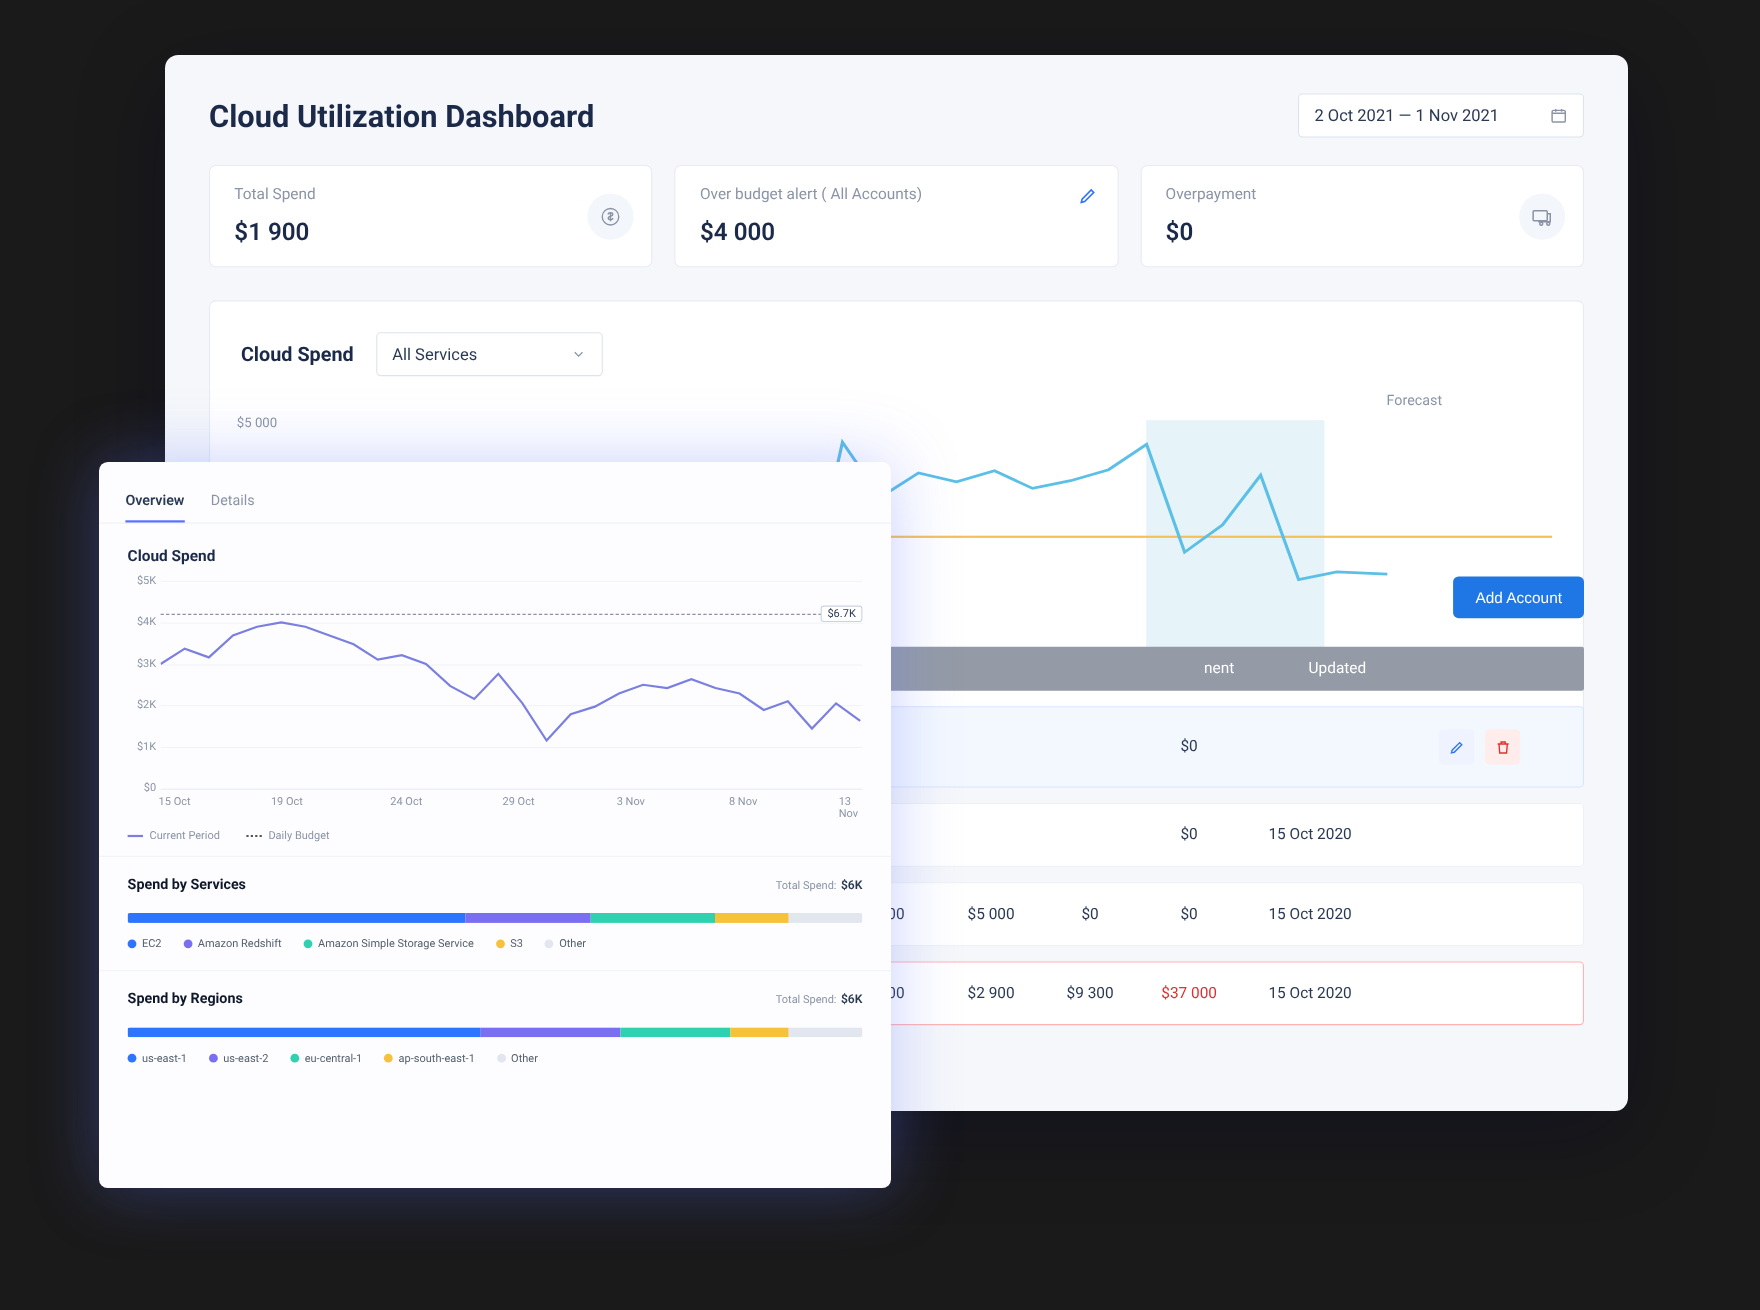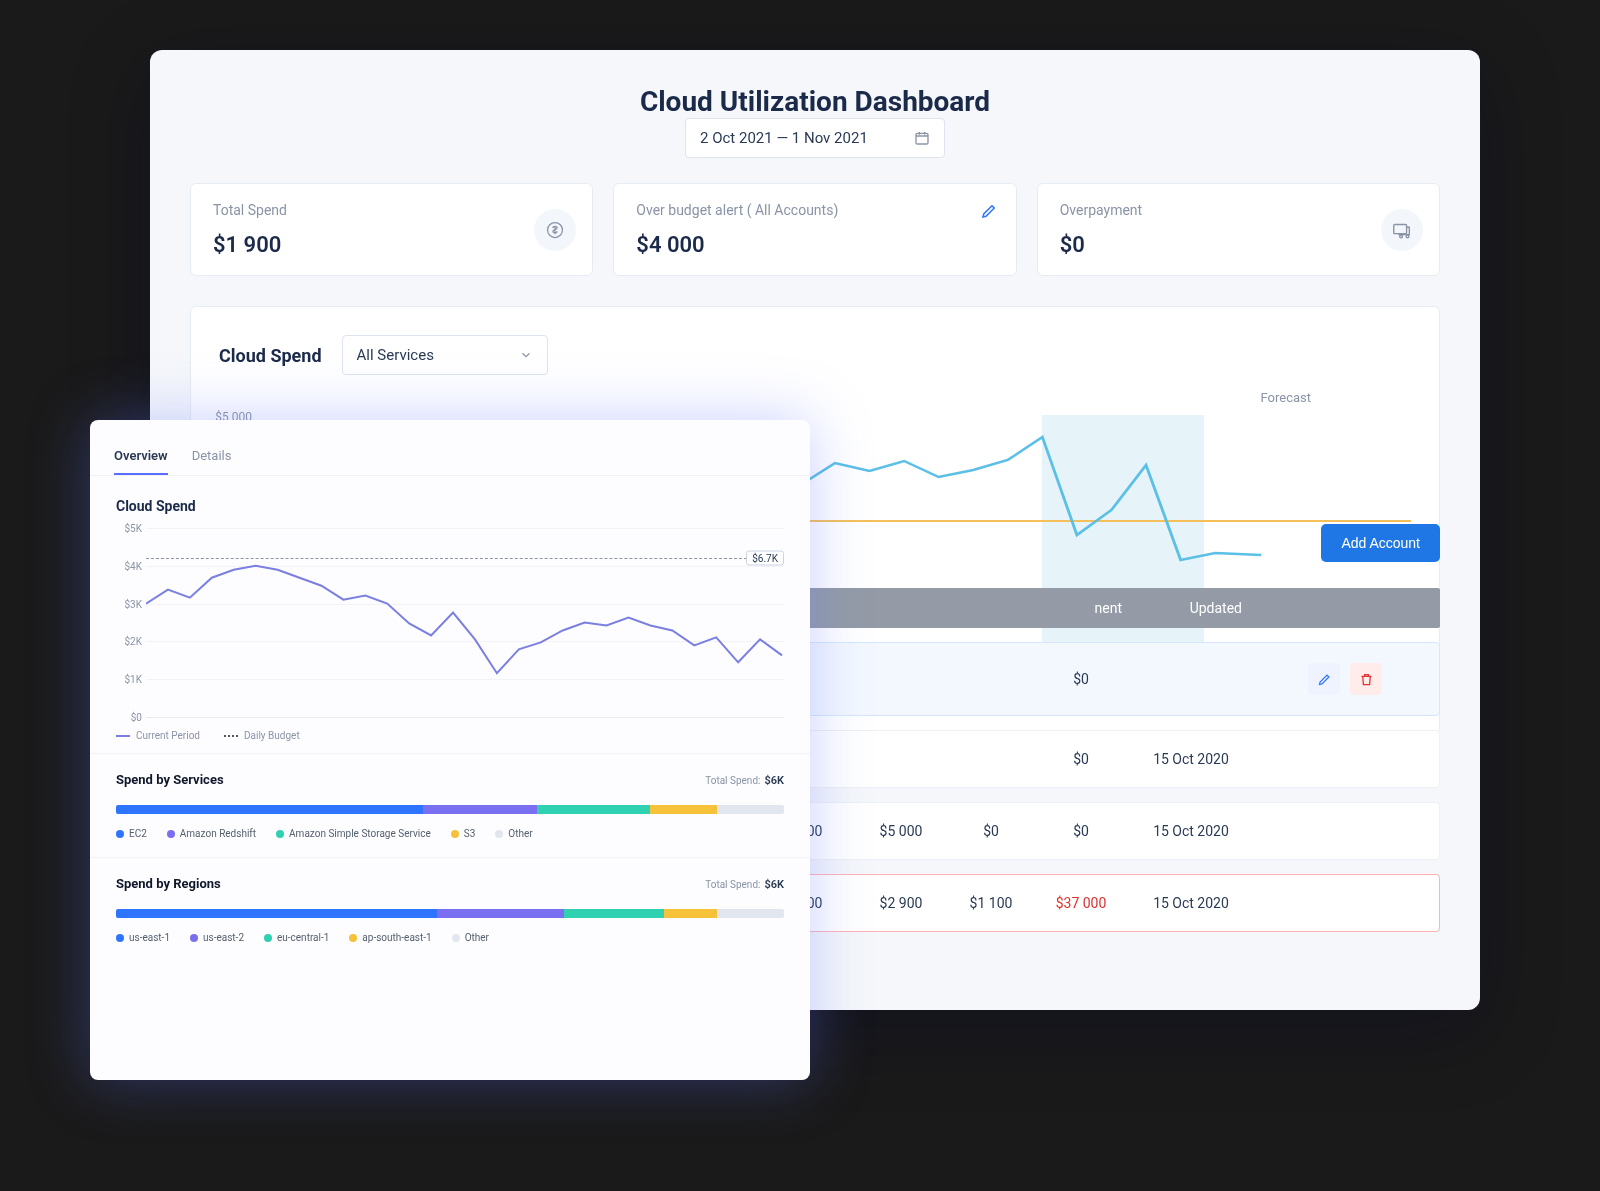--- a/index.html
+++ b/index.html
@@ -1,18 +1,18 @@
 <!DOCTYPE html>
 <html><head>
 <meta charset="utf-8">
 <style>
   * { box-sizing: border-box; margin: 0; padding: 0; }
   body { font-family: -apple-system, BlinkMacSystemFont, "Segoe UI", Roboto, Arial, sans-serif; background: #1a1a1a; width: 1600px; height: 1191px; position: relative; overflow: hidden; }
   .main-panel { position: absolute; left: 150px; top: 50px; width: 1330px; height: 960px; background: #f5f7fa; border-radius: 12px; box-shadow: 0 20px 80px rgba(0,0,40,0.3); padding: 35px 40px; }
-  .dash-header { display: flex; justify-content: space-between; align-items: center; margin-bottom: 25px; flex-direction: column; }
+  .dash-header { display: flex; justify-content: space-between; align-items: center; margin-bottom: 25px; }
   .dash-title { font-size: 28px; font-weight: 700; color: #1c2a4a; }
   .date-picker { background: #fff; border: 1px solid #dde4ee; border-radius: 4px; padding: 10px 14px; width: 260px; display: flex; justify-content: space-between; align-items: center; font-size: 15px; color: #2a3a55; cursor: pointer; }
   .cards { display: flex; gap: 20px; margin-bottom: 30px; }
   .card { flex: 1; background: #fff; border: 1px solid #e7ecf3; border-radius: 6px; padding: 18px 22px; position: relative; }
   .card-title { font-size: 14px; color: #8a94a6; margin-bottom: 14px; }
   .card-value { font-size: 22px; font-weight: 600; color: #1c2a4a; }
   .card-icon { position: absolute; right: 16px; top: 50%; transform: translateY(-50%); width: 42px; height: 42px; border-radius: 50%; background: #f3f6fb; display: flex; align-items: center; justify-content: center; color: #8a94a6; }
   .card-edit { position: absolute; right: 18px; top: 18px; color: #3a7bd5; cursor: pointer; }
   .spend-panel { background: #fff; border: 1px solid #e7ecf3; border-radius: 6px; padding: 28px; }
   .spend-head { display: flex; align-items: center; gap: 20px; margin-bottom: 20px; }
@@ -200,21 +200,21 @@
         <div style="flex:0 0 100px">$0</div>
         <div style="flex:0 0 120px">15 Oct 2020</div>
         <div style="flex:1"></div>
       </div>
 
       <div class="acct-row error">
         <div style="flex:0 0 470px"></div>
         <div style="flex:0 0 90px">3 900</div>
         <div style="flex:0 0 100px">$2 100</div>
         <div style="flex:0 0 100px">$2 900</div>
-        <div style="flex:0 0 80px">$1 100</div>
+        <div style="flex:0 0 80px">$9 300</div>
         <div style="flex:0 0 100px" class="redtext">$37 000</div>
         <div style="flex:0 0 120px">15 Oct 2020</div>
         <div style="flex:1"></div>
       </div>
     </div>
   </div>
 </div>
 
 <div class="overlay-panel">
   <div class="tabs">
@@ -235,20 +235,29 @@
       <span class="yt" style="top:40%">$3K</span>
       <span class="yt" style="top:60%">$2K</span>
       <span class="yt" style="top:80%">$1K</span>
       <span class="yt" style="top:100%">$0</span>
       <div class="dashln" style="top:16%"></div>
       <span class="dlabel" style="top:16%">$6.7K</span>
       <svg width="100%" height="100%" viewBox="0 0 640 190" preserveAspectRatio="none" style="position:absolute;inset:0">
         <polyline fill="none" stroke="#7a7fe0" stroke-width="2" points="0,76 22,62 44,70 66,50 88,42 110,38 132,42 154,50 176,58 198,72 220,68 242,76 264,96 286,108 308,85 330,112 352,146 374,122 396,115 418,103 440,95 462,98 484,90 506,98 528,103 550,118 572,110 594,135 616,112 638,128"></polyline>
       </svg>
     </div>
+    <div class="mini-x">
+      <span style="left:2%">15 Oct</span>
+      <span style="left:18%">19 Oct</span>
+      <span style="left:35%">24 Oct</span>
+      <span style="left:51%">29 Oct</span>
+      <span style="left:67%">3 Nov</span>
+      <span style="left:83%">8 Nov</span>
+      <span style="left:98%">13 Nov</span>
+    </div>
     <div class="legend">
       <span><span class="lg-line"></span><span>Current Period</span></span>
       <span><span class="lg-dash"></span><span>Daily Budget</span></span>
     </div>
   </div>
 
   <div class="bar-sec">
     <div class="bar-head">
       <div class="bar-title">Spend by Services</div>
       <div class="bar-total"><span>Total Spend:</span><span class="v">$6K</span></div>

